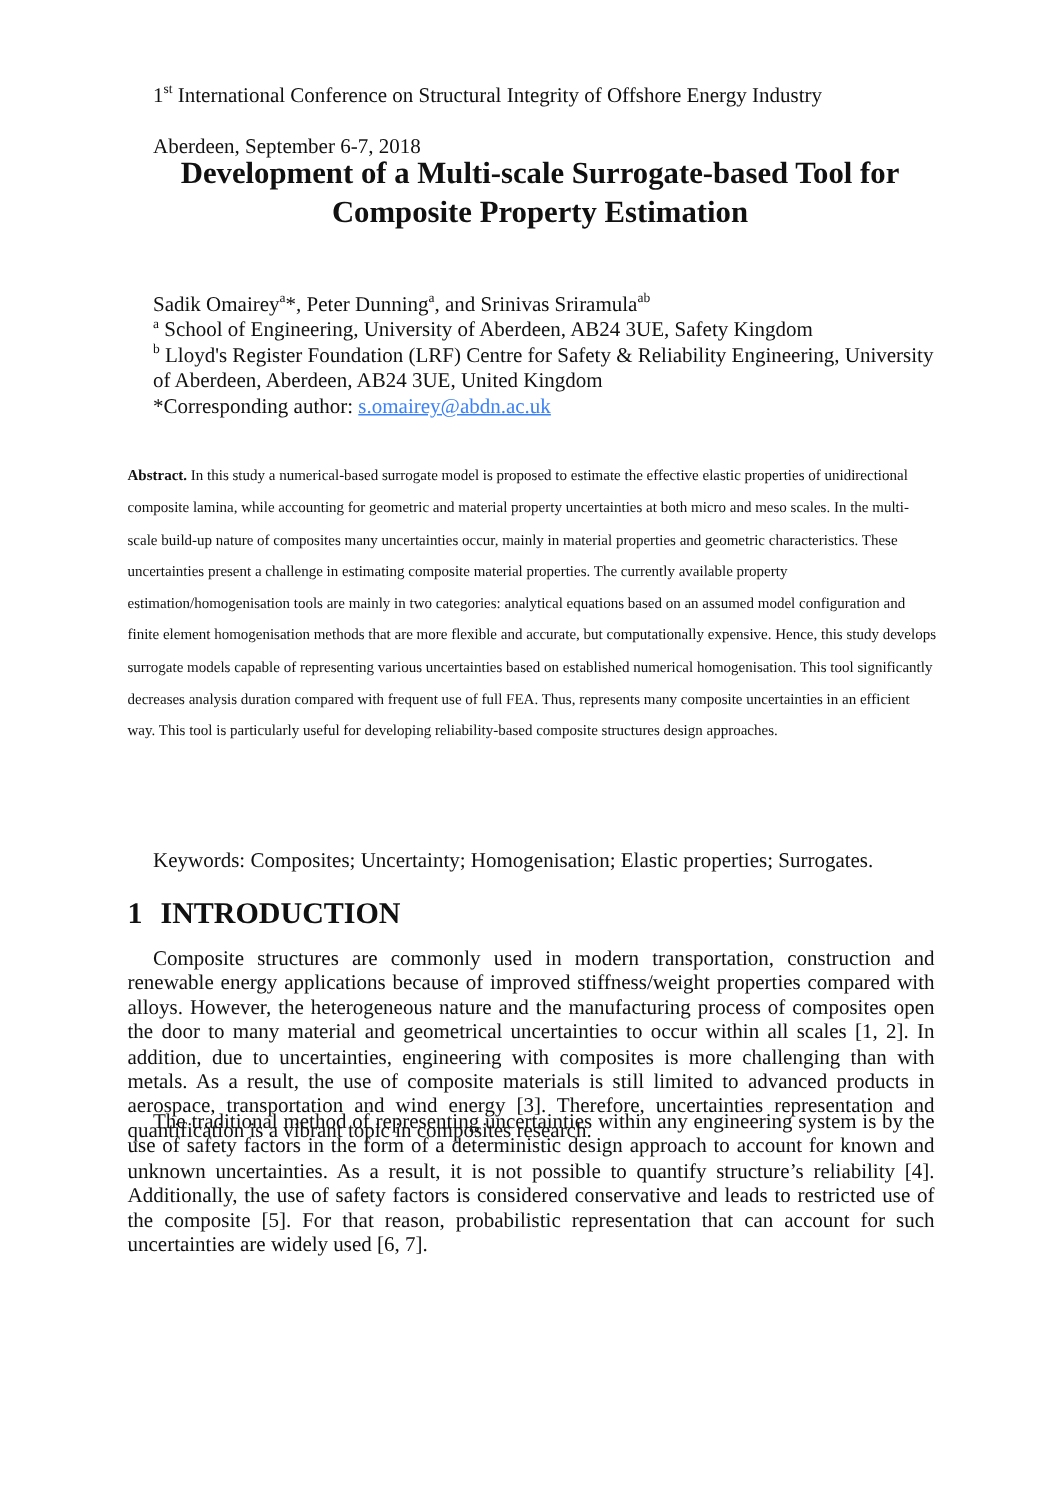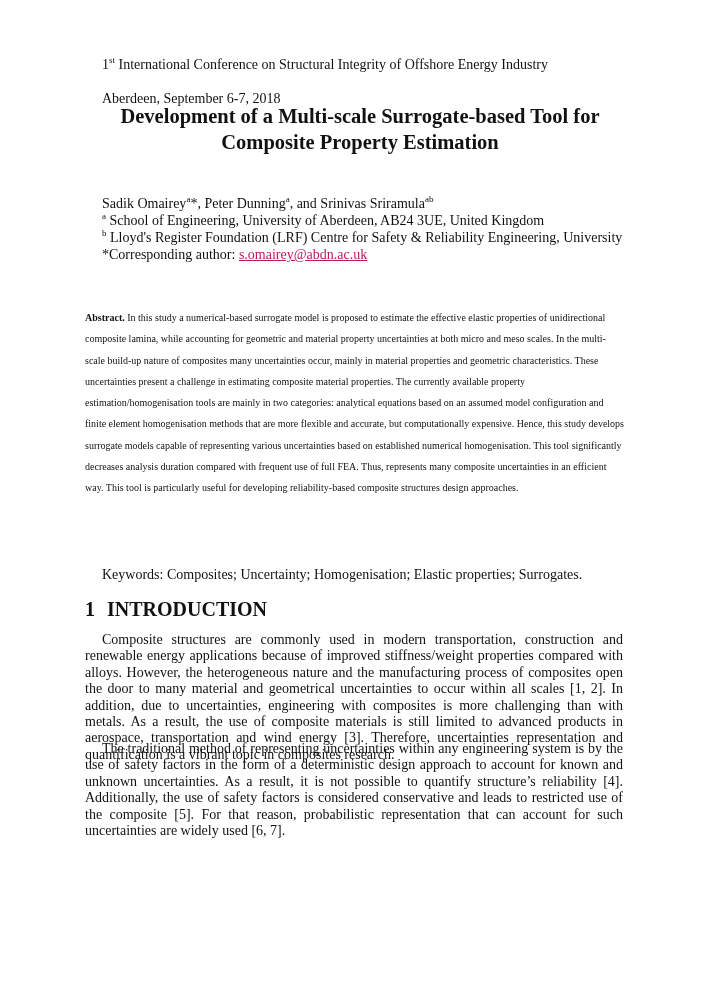--- a/index.html
+++ b/index.html
@@ -7,21 +7,21 @@
          font-family: "Liberation Serif", serif; color: #111; }
   .abs { position: absolute; }
   .conf { left: 102px; top: 56px; font-size: 14px; line-height: 17px; }
   .conf sup { font-size: 9px; line-height: 0; margin-top: 30px; }
   .place { left: 102px; top: 90px; font-size: 14px; line-height: 17px; }
   .title { left: 90px; width: 540px; top: 103px; text-align: center; font-weight: bold;
            font-size: 20.5px; line-height: 26px; }
   .authors { left: 102px; top: 195px; width: 530px; font-size: 14px; line-height: 17px; }
   .authors sup { font-size: 9px; line-height: 0; }
   .authors div { white-space: nowrap; }
-  a.link { color: #be185d; text-decoration: underline; }
+  a.link { color: #3b82f6; text-decoration: underline; }
   .abstract { left: 85px; top: 307px; width: 540px; font-size: 10px; line-height: 21.3px; }
   .abstract b { font-weight: bold; }
   .keywords { left: 102px; top: 566px; font-size: 14px; line-height: 17px; }
   .heading { left: 85px; top: 601px; font-size: 20px; font-weight: bold; line-height: 17px; }
   .heading .num { display: inline-block; width: 22px; }
   .para { left: 85px; width: 538px; font-size: 14px; line-height: 16.4px;
           text-align: justify; text-indent: 17px; }
   .p1 { top: 632px; }
   .p2 { top: 741px; }
 </style>
@@ -32,22 +32,23 @@
 
 <div class="abs place">Aberdeen, September 6-7, 2018</div>
 
 <div class="abs title">
   <div>Development of a Multi-scale Surrogate-based Tool for</div>
   <div>Composite Property Estimation</div>
 </div>
 
 <div class="abs authors">
   <div><span>Sadik Omairey</span><sup>a</sup><span>*, </span><span>Peter Dunning</span><sup>a</sup><span>, and </span><span>Srinivas Sriramula</span><sup>ab</sup></div>
-  <div><sup>a</sup><span> School of Engineering, University of Aberdeen, AB24 3UE, United Kingdom</span></div>
+  <div><sup>a</sup><span> School of Engineering, University of Aberdeen, AB24 3UE, Safety Kingdom</span></div>
   <div><sup>b</sup><span> Lloyd's Register Foundation (LRF) Centre for Safety &amp; Reliability Engineering, University</span></div>
+  <div>of Aberdeen, Aberdeen, AB24 3UE, United Kingdom</div>
   <div><span>*Corresponding author: </span><a class="link">s.omairey@abdn.ac.uk</a></div>
 </div>
 
 <div class="abs abstract"><b>Abstract.</b><span> In this study a numerical-based surrogate model is proposed to estimate the effective elastic properties of unidirectional composite lamina, while accounting for geometric and material property uncertainties at both micro and meso scales. In the multi-scale build-up nature of composites many uncertainties occur, mainly in material properties and geometric characteristics. These uncertainties present a challenge in estimating composite material properties. The currently available property estimation/homogenisation tools are mainly in two categories: analytical equations based on an assumed model configuration and finite element homogenisation methods that are more flexible and accurate, but computationally expensive. Hence, this study develops surrogate models capable of representing various uncertainties based on established numerical homogenisation. This tool significantly decreases analysis duration compared with frequent use of full FEA. Thus, represents many composite uncertainties in an efficient way. This tool is particularly useful for developing reliability-based composite structures design approaches.</span></div>
 
 <div class="abs keywords">Keywords: Composites; Uncertainty; Homogenisation; Elastic properties; Surrogates.</div>
 
 <div class="abs heading"><span class="num">1</span><span>INTRODUCTION</span></div>
 
 <div class="abs para p1">Composite structures are commonly used in modern transportation, construction and renewable energy applications because of improved stiffness/weight properties compared with alloys. However, the heterogeneous  nature and the manufacturing process of composites open the door to many material and geometrical uncertainties to occur within all scales [1, 2].  In addition, due to uncertainties, engineering with composites is more challenging than with metals. As a result, the use of composite materials is still limited to advanced products in aerospace, transportation and wind energy [3]. Therefore, uncertainties representation and quantification is a vibrant topic in composites research.</div>

